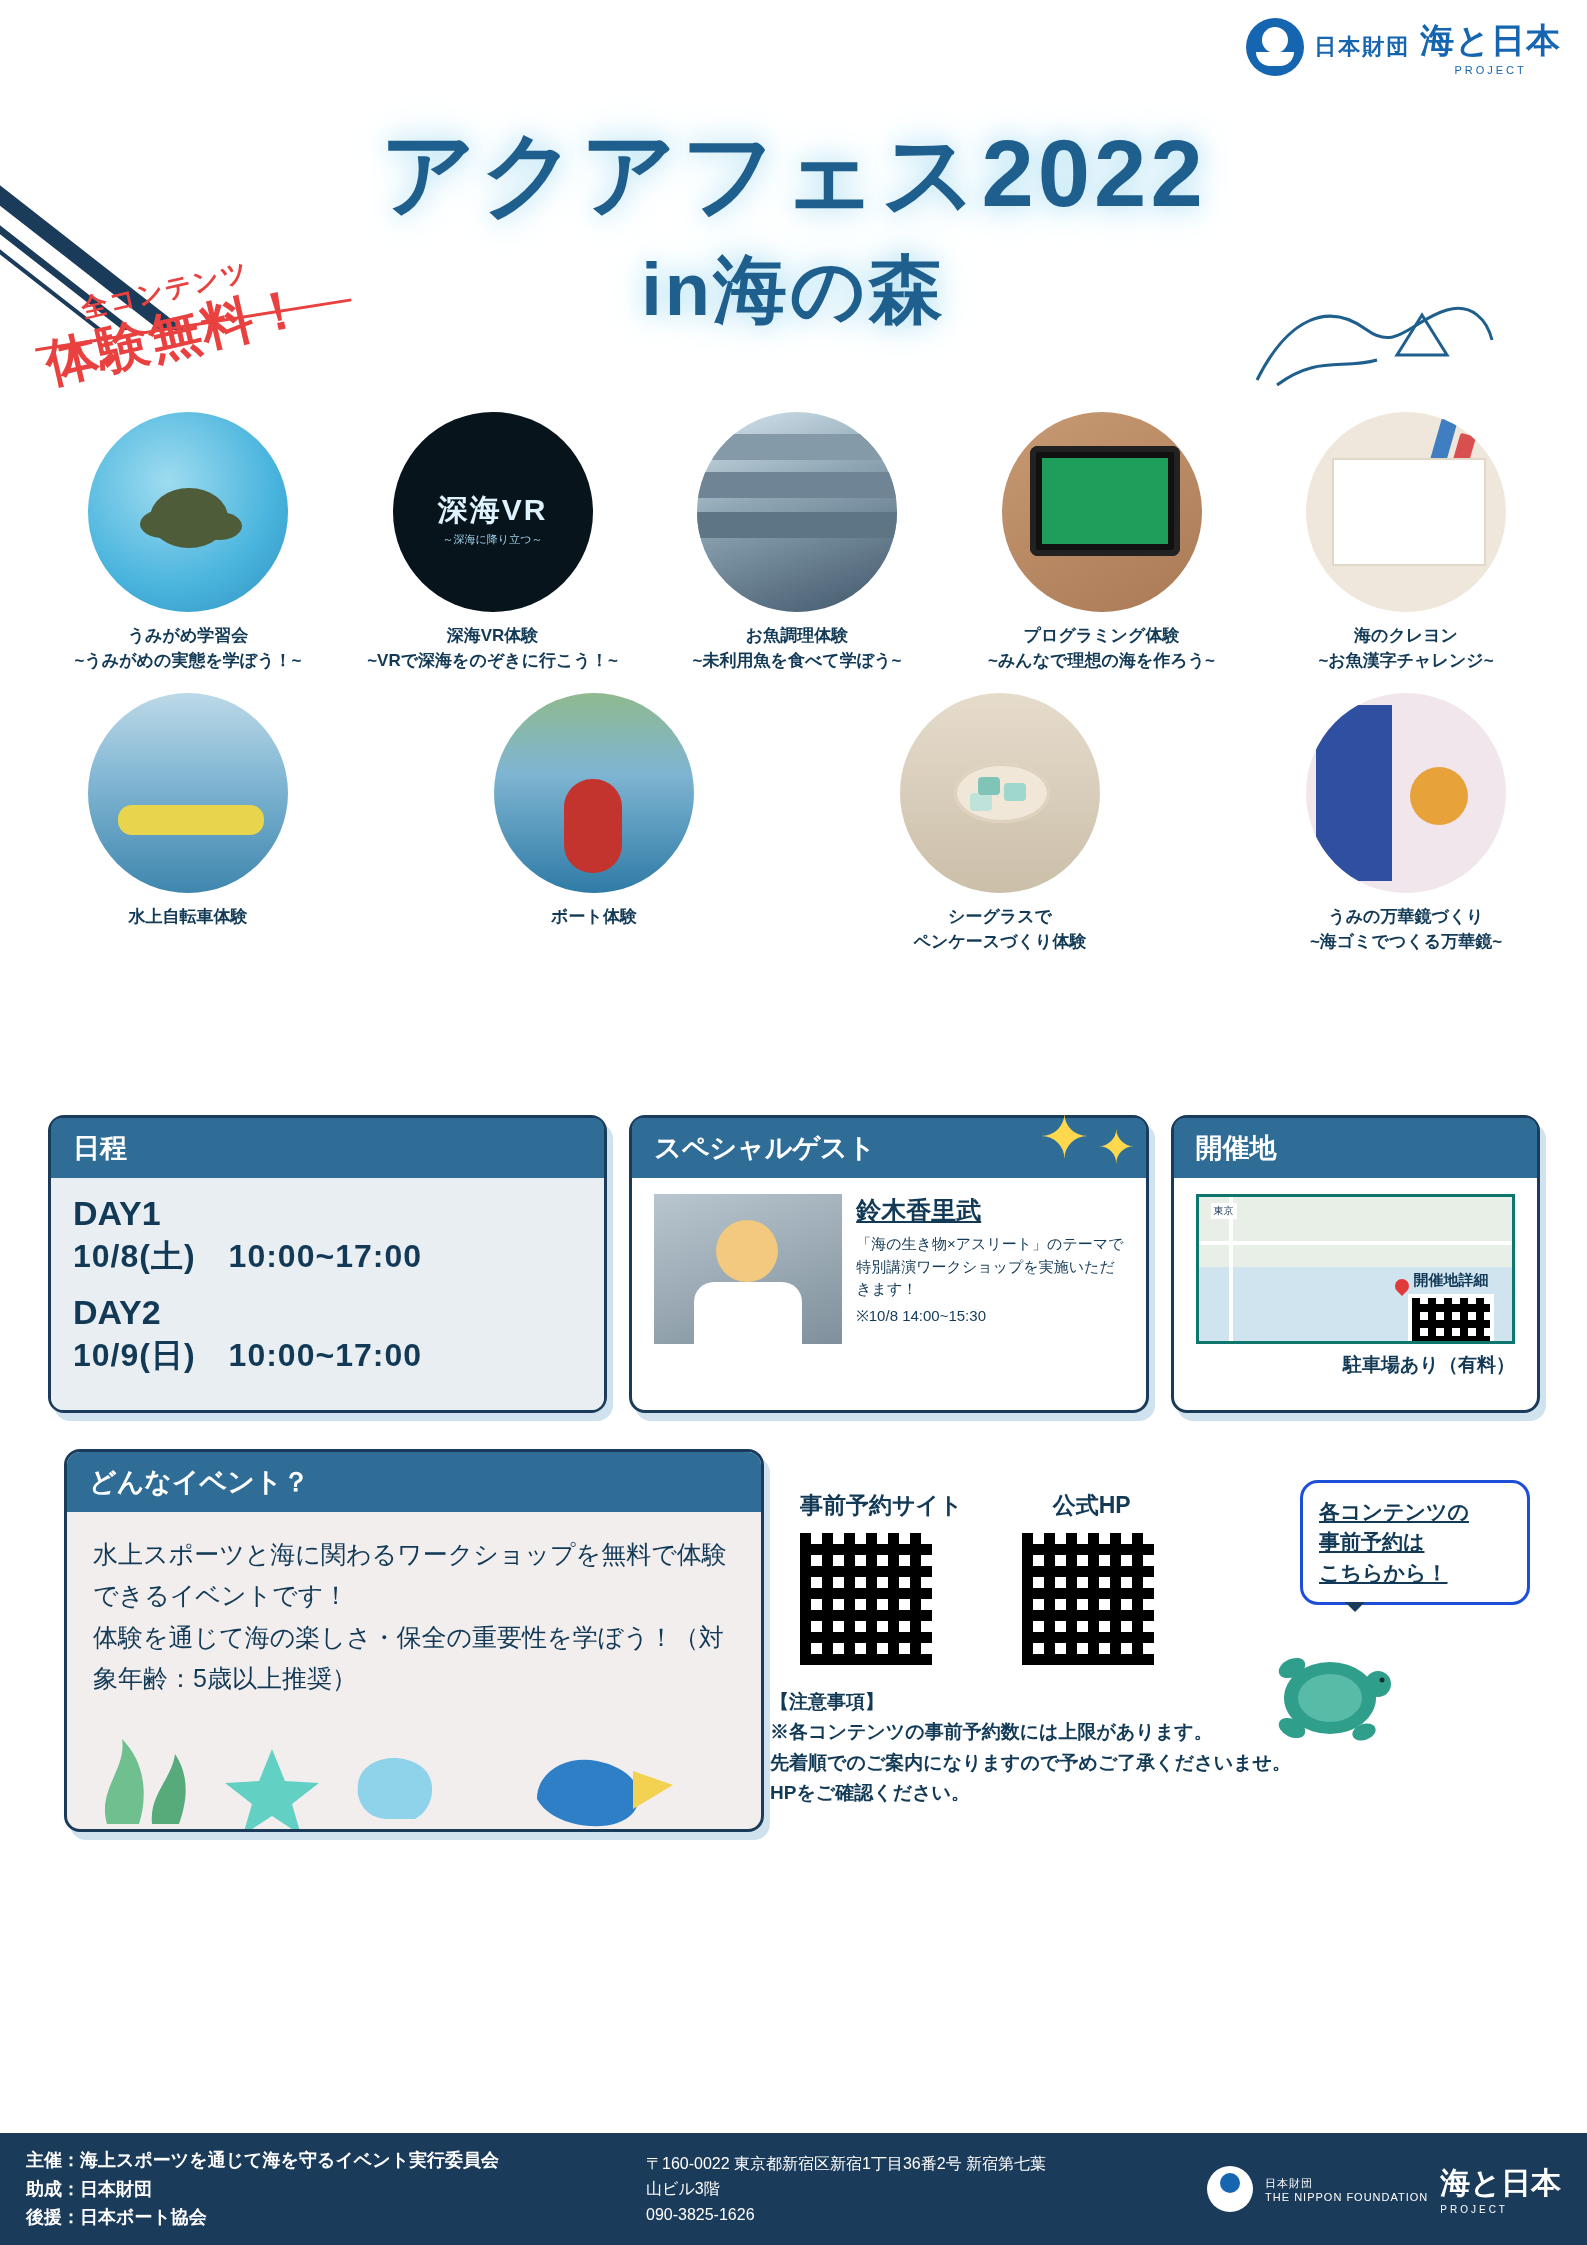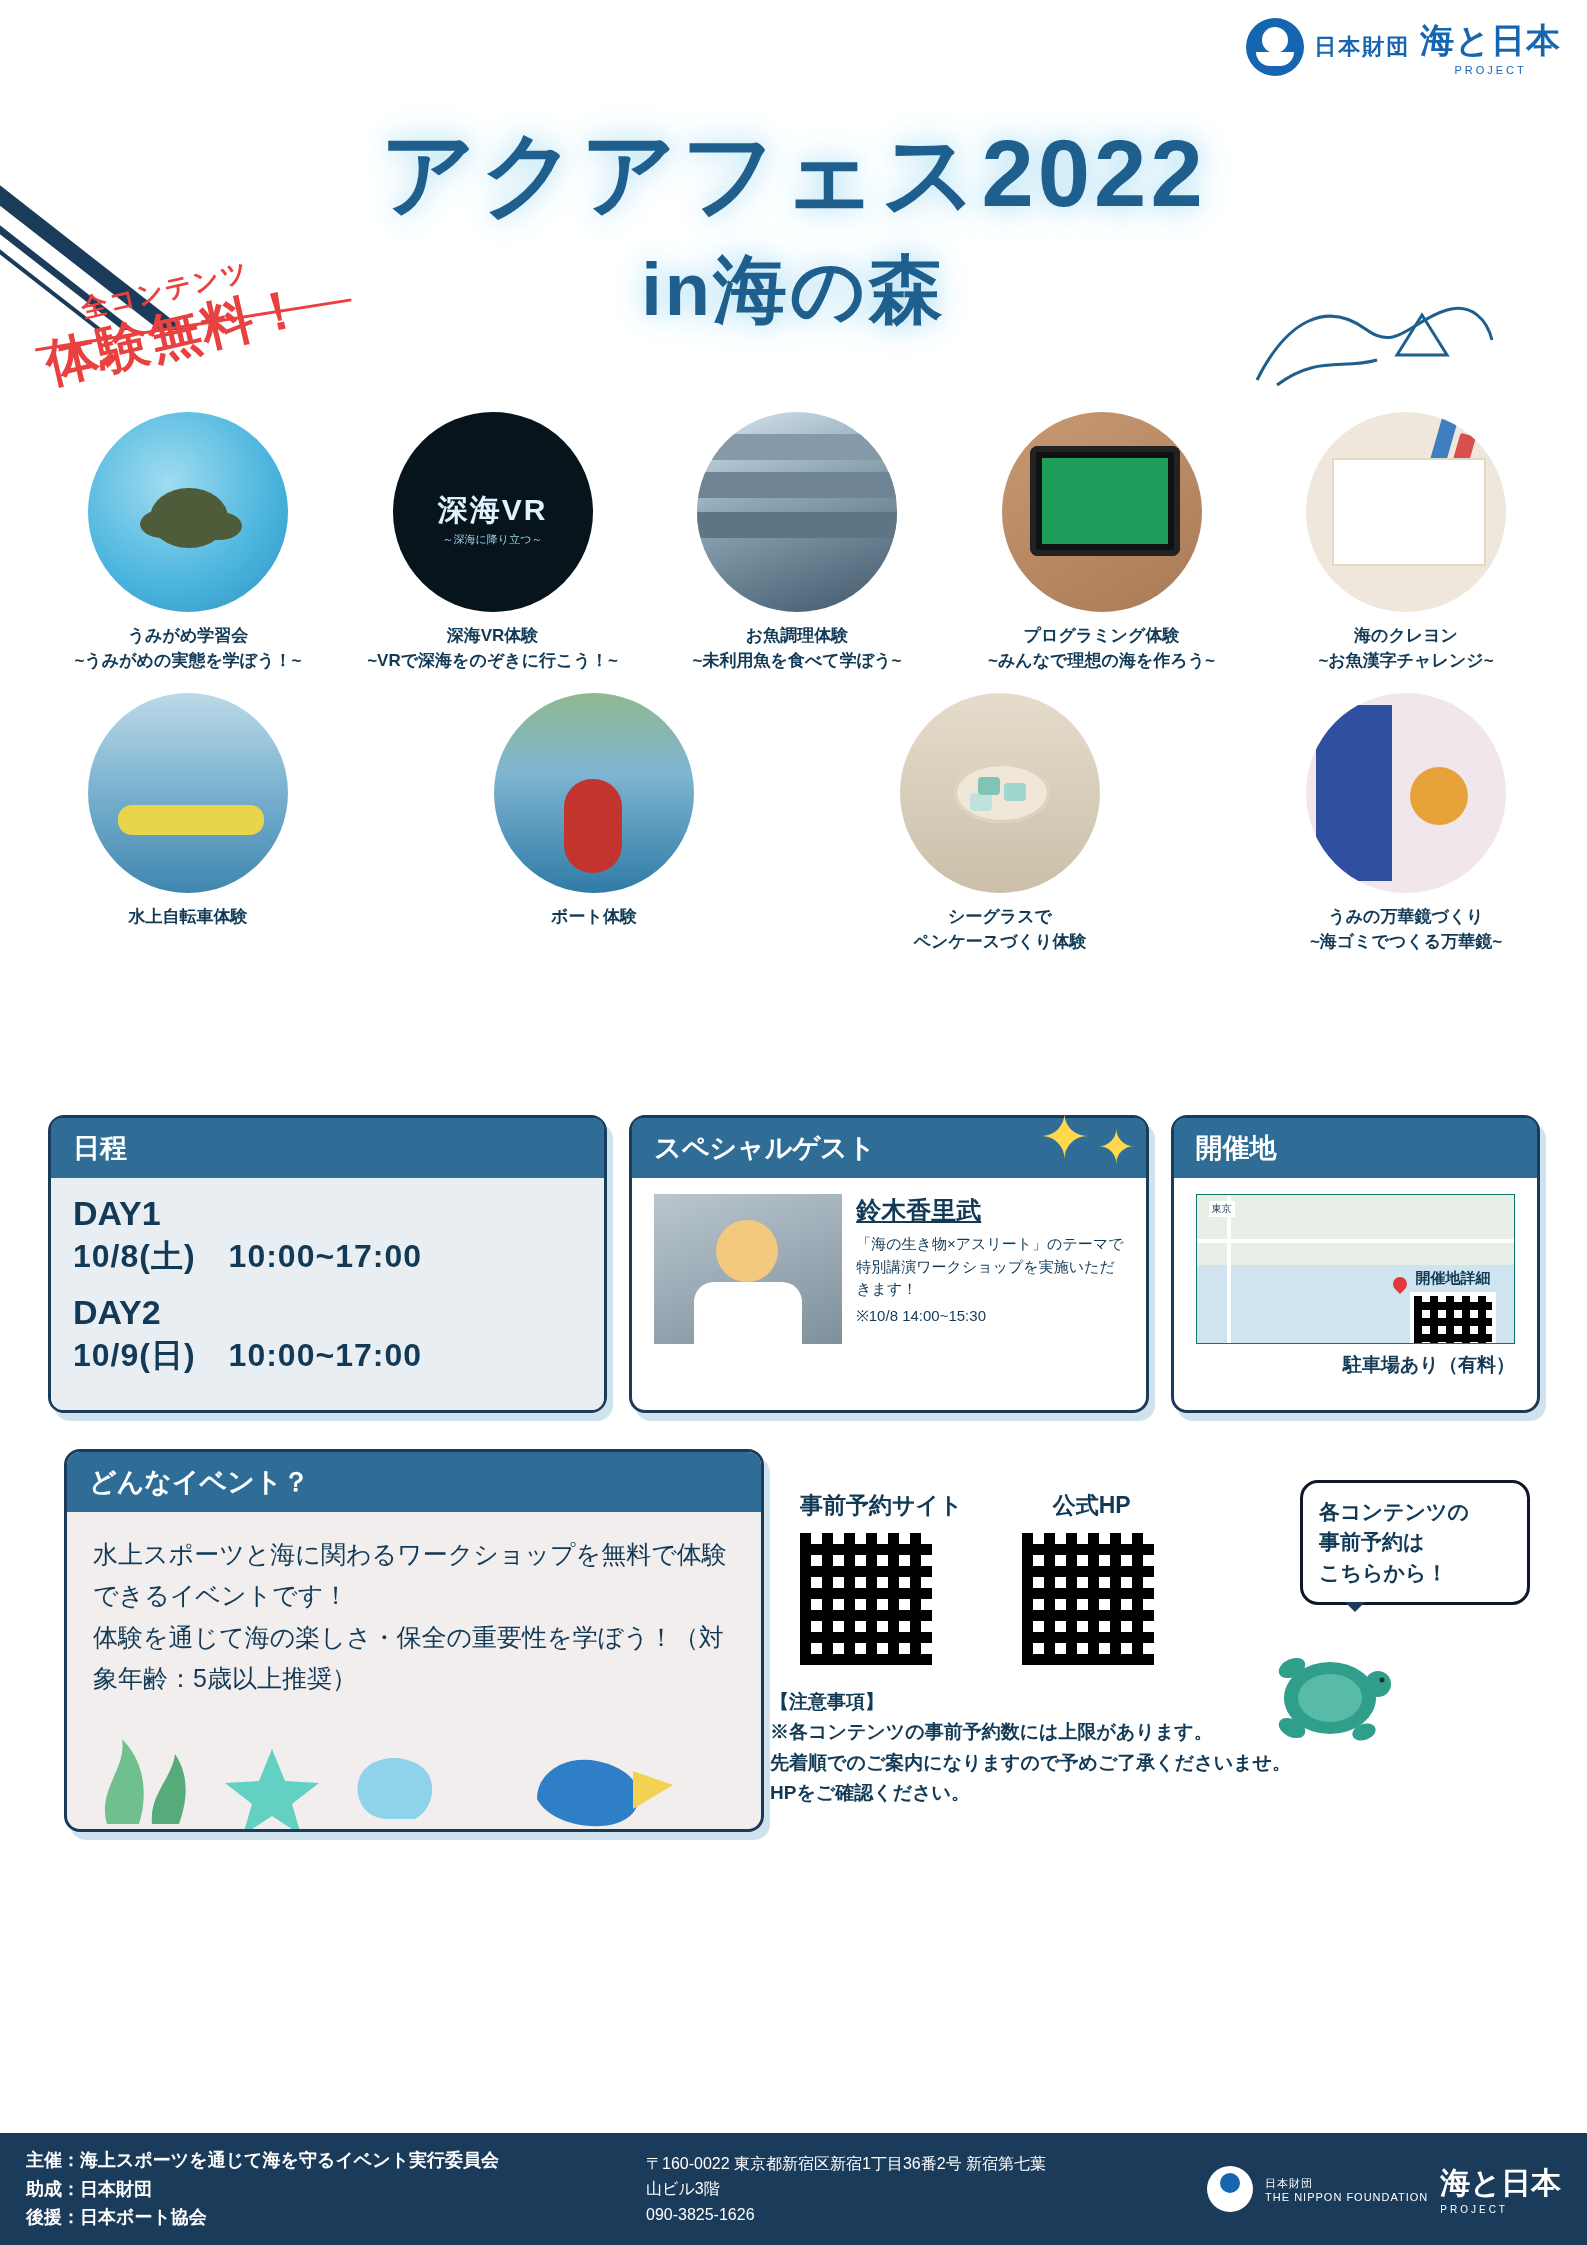--- a/index.html
+++ b/index.html
@@ -107,21 +107,21 @@
   .guest-row { display:flex; gap:14px; }
   .guest-photo { width:188px; height:150px; background:linear-gradient(160deg,#b9c6cf,#7f909c); position:relative; flex:none;}
   .guest-photo:after{content:"";position:absolute;left:62px;top:26px;width:62px;height:62px;border-radius:50%;background:#f2c97e;}
   .guest-photo:before{content:"";position:absolute;left:40px;bottom:0;width:108px;height:62px;border-radius:20px 20px 0 0;background:#fff;}
   .guest-name { font-size:25px; font-weight:bold; text-decoration:underline; color:#123a56; margin-bottom:6px;}
   .guest-text { font-size:15px; line-height:1.5; color:#123a56;}
   .guest-note { font-size:15px; color:#123a56; margin-top:4px;}
   .sparkle { position:absolute; color:#ffd84d; font-size:46px; }
 
   .p-venue { width:370px; }
-  .venue-map { width:100%; height:150px; background:#e8efe6; border:1px solid #0f766e; position:relative; overflow:hidden;}
+  .venue-map { width:100%; height:150px; background:#e8efe6; border:3px solid #0f766e; position:relative; overflow:hidden;}
   .venue-map .road { position:absolute; background:#fff; }
   .venue-map .water { position:absolute; background:#cfe4ef; }
   .qr { width:86px; height:86px; background:
       repeating-linear-gradient(90deg,#000 0 8px,#fff 8px 16px),
       repeating-linear-gradient(0deg,#000 0 8px,transparent 8px 16px);
       background-blend-mode:multiply; border:4px solid #fff; }
   .venue-side { position:absolute; right:18px; top:74px; text-align:center;}
   .venue-side .lbl { font-size:15px; font-weight:bold; margin-bottom:4px; color:#123a56;}
   .venue-foot { font-size:19px; font-weight:bold; text-align:right; margin-top:8px; color:#123a56;}
 
@@ -133,21 +133,21 @@
 
   
   .reserve { position:absolute; left:770px; top:1490px; width:760px; }
   .reserve-heads { display:flex; gap:90px; padding-left:30px; }
   .reserve-heads div { font-size:23px; font-weight:bold; color:#123a56; }
   .reserve-qrs { display:flex; gap:90px; padding-left:30px; margin-top:12px; }
   .qr-big { width:132px; height:132px; background:
       repeating-linear-gradient(90deg,#000 0 11px,#fff 11px 22px),
       repeating-linear-gradient(0deg,#000 0 11px,transparent 11px 22px);
       background-blend-mode:multiply; }
-  .bubble { position:absolute; right:0; top:-10px; width:230px; background:#fff; border:3px solid #0f172a; border-radius:18px; padding:14px 16px; font-size:21px; font-weight:bold; line-height:1.45; color:#123a56;}
+  .bubble { position:absolute; right:0; top:-10px; width:230px; background:#fff; border:3px solid #1d4ed8; border-radius:18px; padding:14px 16px; font-size:21px; font-weight:bold; line-height:1.45; color:#123a56;text-decoration:underline;}
   .bubble:after{content:"";position:absolute;left:42px;bottom:-20px;border:10px solid transparent;border-top-color:#1b3b5a;}
   .turtle { position:absolute; right:120px; top:150px; width:150px; height:110px; }
   .notes { margin-top:22px; font-size:19px; font-weight:bold; line-height:1.6; color:#123a56;}
 
   
   .footer { position:absolute; left:0; bottom:0; width:100%; height:112px; background:#1b3b5a; color:#fff; display:flex; align-items:center; padding:0 26px; }
   .footer .left { font-size:18px; line-height:1.6; font-weight:bold; width:620px;}
   .footer .mid { font-size:16px; line-height:1.6; flex:1;}
   .footer .right { display:flex; align-items:center; gap:12px;}
   .f-logo-nf { width:46px;height:46px;border-radius:50%;background:#fff;position:relative;}

